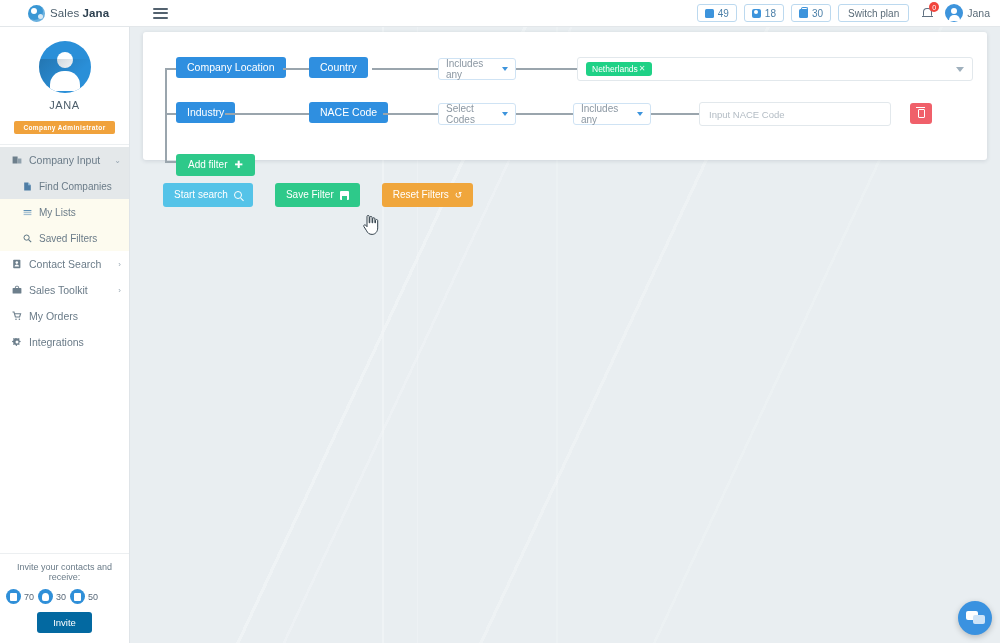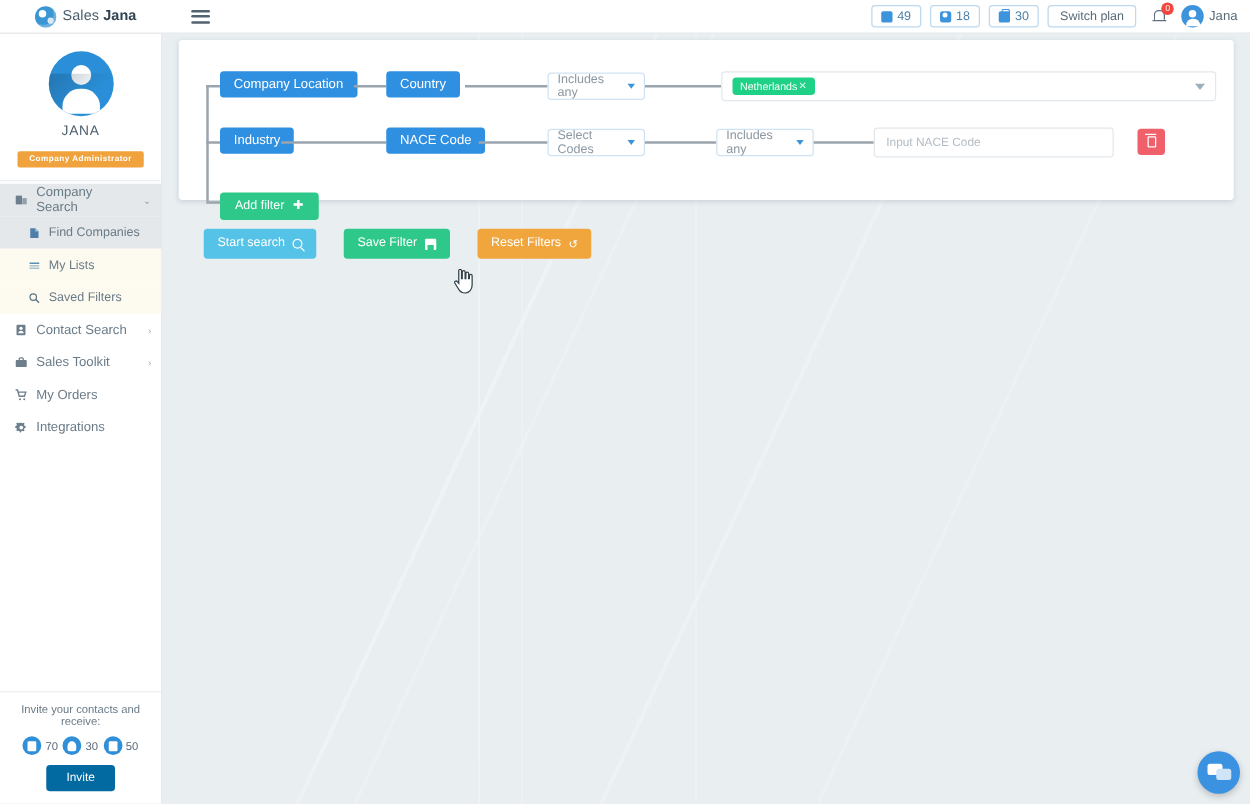--- a/index.html
+++ b/index.html
@@ -99,21 +99,21 @@
   }
   .navitem.sub{padding-left:22px;font-size:10px;}
   .navitem.active-grey{background:#e4e8ea;}
   .navitem.active-cream{background:#fdfbef;}
   .navitem .chev{margin-left:auto;font-size:8px;color:#9aa8b3;}
   .nico{width:10px;height:10px;flex:none;color:#7f8e99;display:flex;align-items:center;justify-content:center;font-size:9px;}
   .nico svg{display:block;}
 
   .invite-box{padding:8px 6px 10px;text-align:center;border-top:1px solid #eceff1;}
   .invite-title{font-size:9px;color:#6a7b88;margin-bottom:7px;}
-  .invite-row{display:flex;align-items:center;justify-content:center;gap:4px;margin-bottom:8px;}
+  .invite-row{display:flex;align-items:center;justify-content:flex-start;gap:4px;margin-bottom:8px;}
   .ib{display:flex;align-items:center;gap:3px;}
   .ib-circ{width:15px;height:15px;border-radius:50%;background:#2f8fd8;position:relative;flex:none;}
   .ib-circ i{position:absolute;left:4px;top:3.5px;width:7px;height:8px;background:#fff;border-radius:1px;display:block;}
   .ib-circ.p i{border-radius:50% 50% 2px 2px;}
   .ib-num{font-size:9px;color:#59697a;}
   .invite-btn{
     display:inline-block;background:#0369a1;color:#fff;border:none;border-radius:3px;
     font-size:9.5px;padding:5px 16px;cursor:pointer;
   }
 
@@ -279,21 +279,21 @@
     <div class="navlist">
 
 
       <div class="navitem active-grey">
         <span class="nico">
           <svg width="10" height="10" viewBox="0 0 10 10">
               <rect x="0.6" y="1.5" width="5" height="7" fill="#6d7f8c"></rect>
               <rect x="5.8" y="3.5" width="3.6" height="5" fill="#90a1ad"></rect>
             </svg>
         </span>
-        <span>Company Search</span>
+        <span>Company Input</span>
         <span class="chev">⌄</span>
       </div>
 
       <div class="navitem sub active-grey">
         <span class="nico">
           <svg width="9" height="9" viewBox="0 0 9 9">
               <path d="M1.2 0.6h4l2.6 2.6v5.2H1.2z" fill="#4f7ea6"></path>
               <path d="M5.2 0.6l2.6 2.6H5.2z" fill="#9cc2dd"></path>
             </svg>
         </span>

